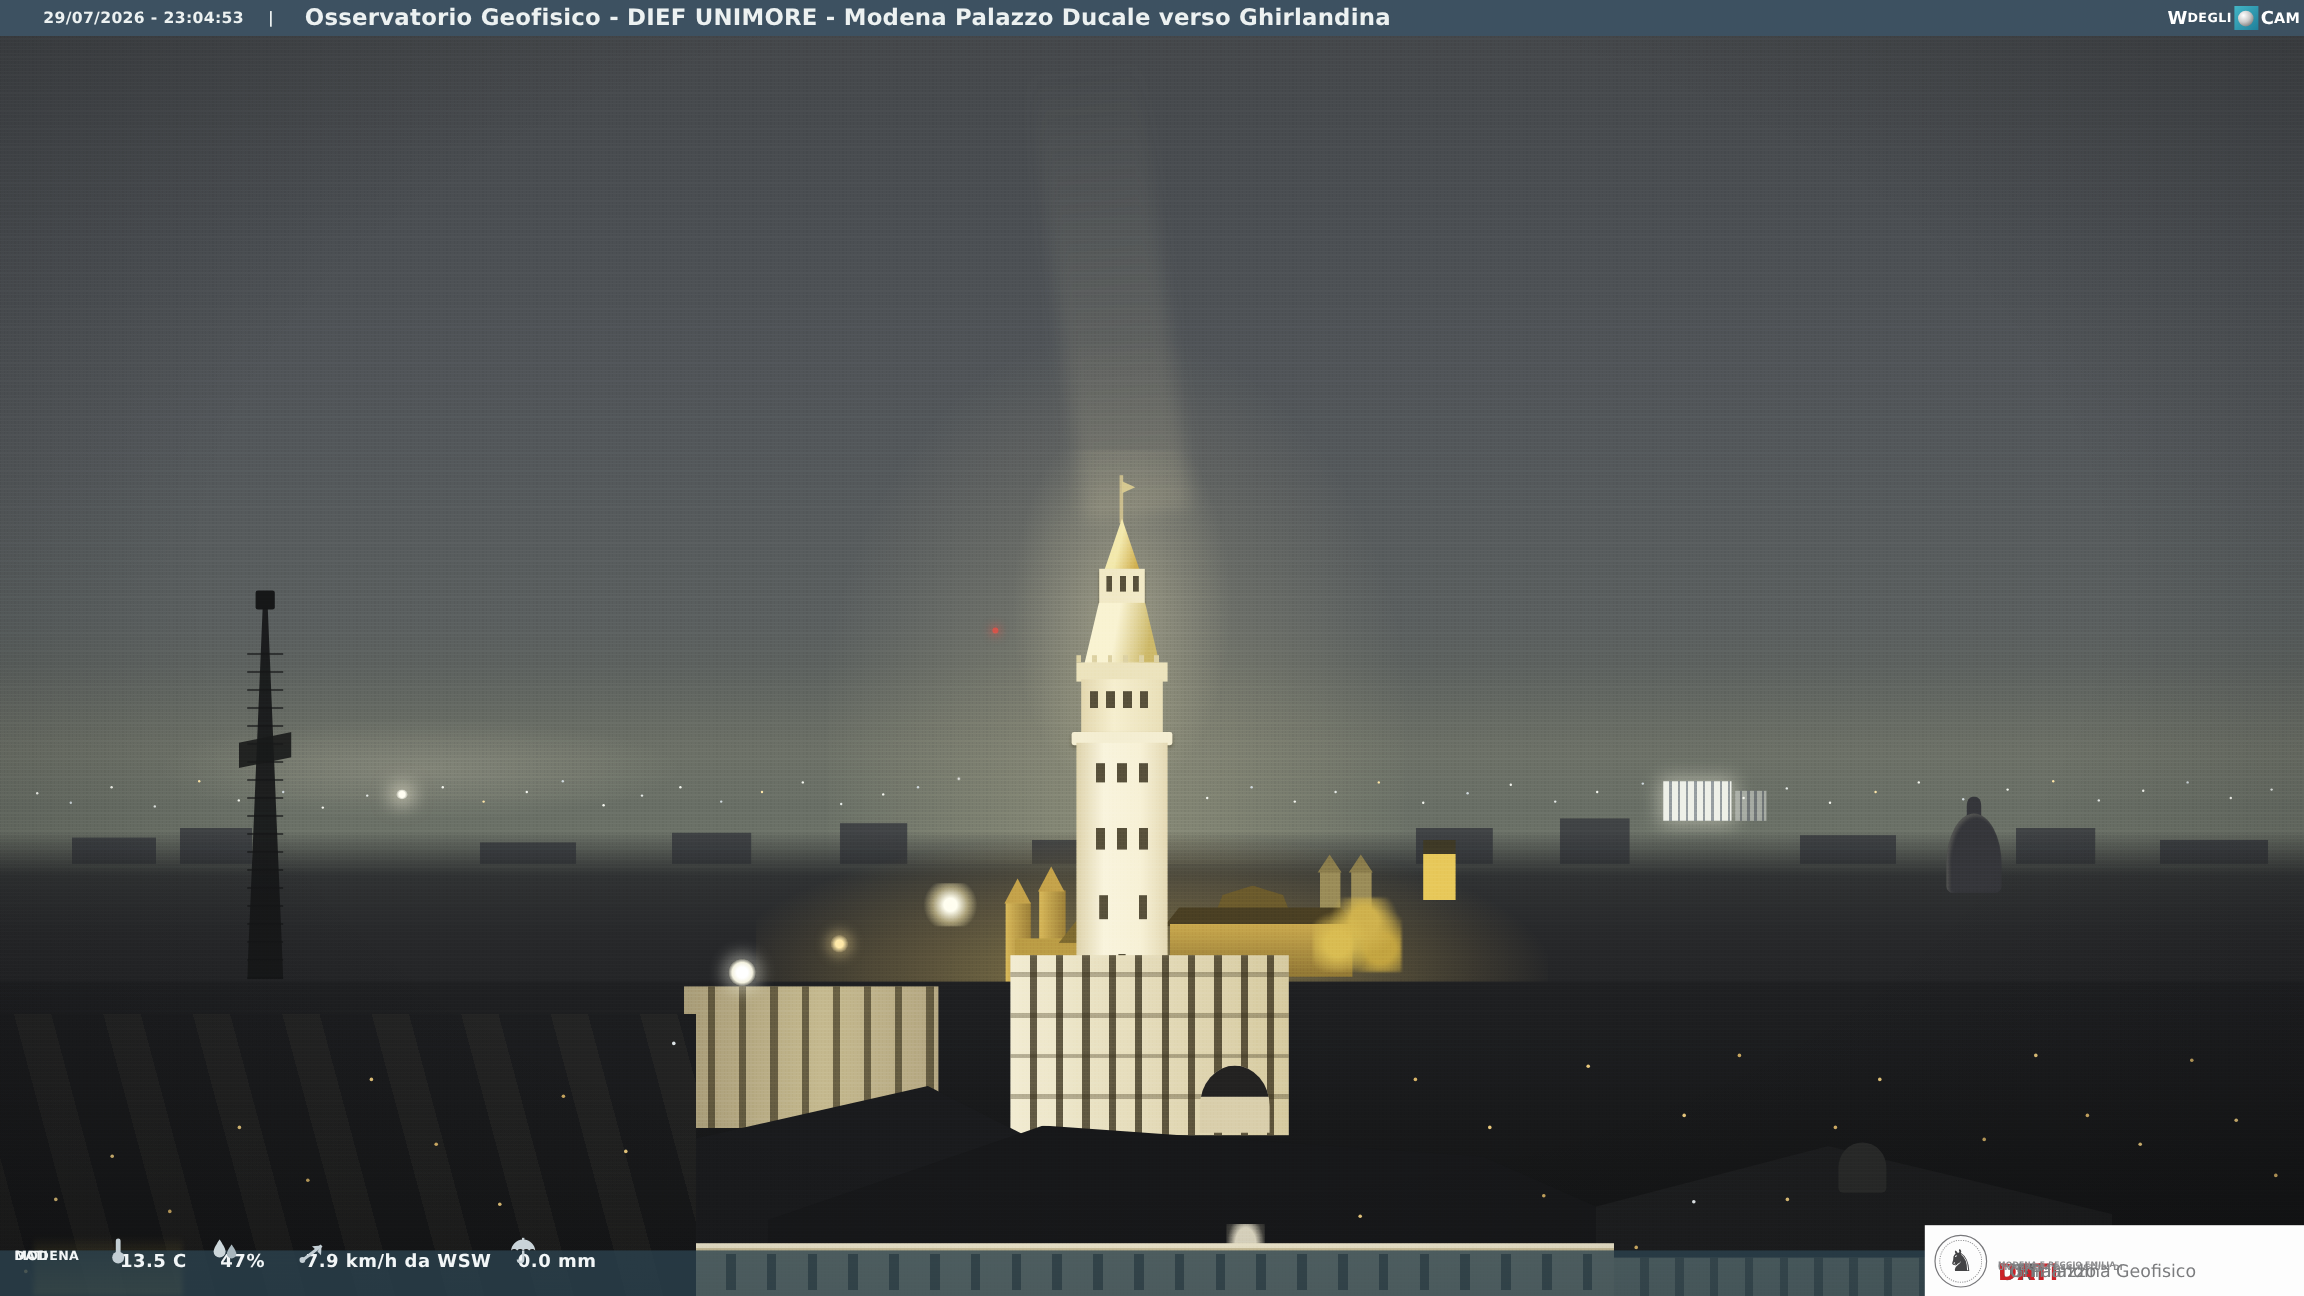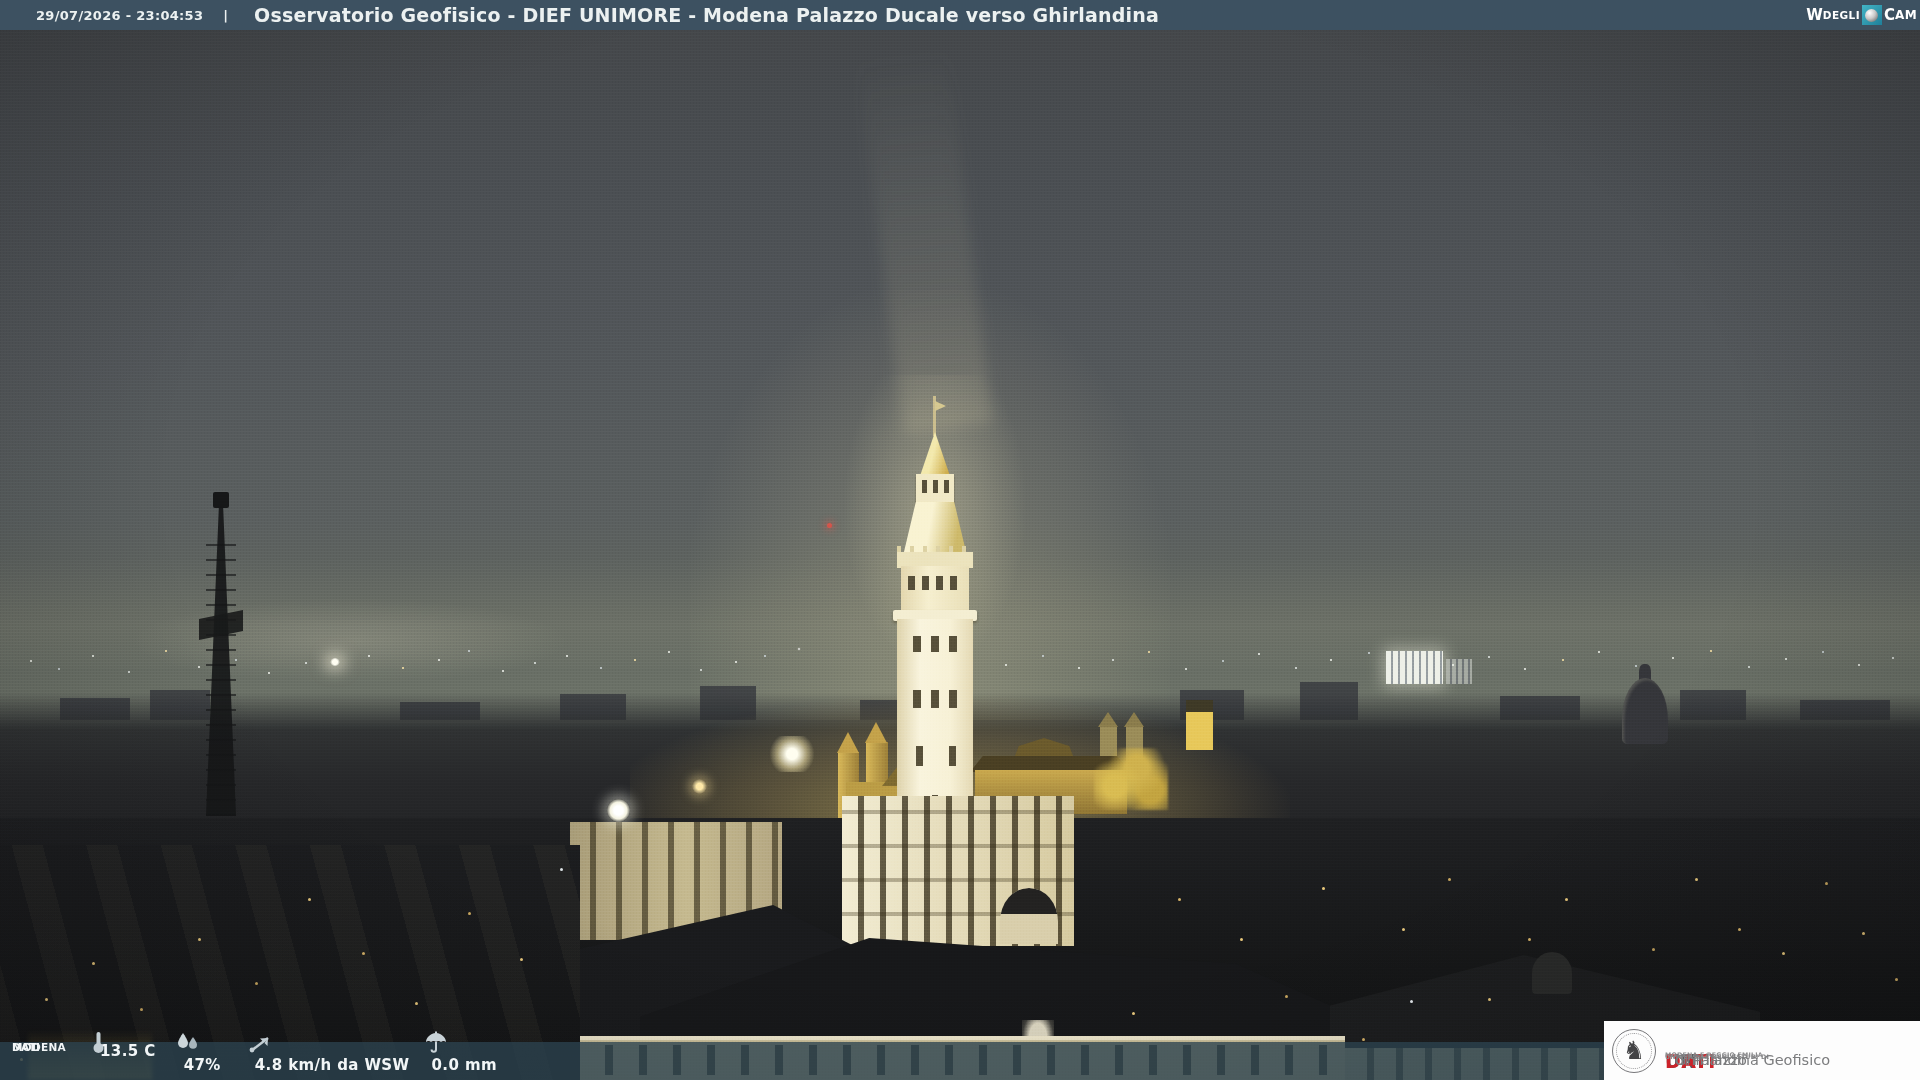--- a/index.html
+++ b/index.html
@@ -194,21 +194,21 @@
 
   
   .weather-bar{left:0;bottom:0;width:1920px;height:38px;background:rgba(44,66,80,0.78);
       z-index:40;display:flex;align-items:flex-start;color:#f2f6f7;}
   .weather-bar > *{position:static;}
   .dati{margin-left:12px;width:56px;text-align:center;font-size:10.5px;font-weight:bold;
       line-height:11px;letter-spacing:.3px;}
   .wx-text{font-size:15px;font-weight:bold;letter-spacing:.4px;white-space:nowrap;}
   .wx-icon{position:static;display:flex;align-items:center;}
   .m-a{margin-left:24px;} .m-b{margin-left:8px;} .m-c{margin-left:20px;}
-  .m-d{margin-left:8px;margin-top:14px;} .m-e{margin-left:26px;} .m-f{margin-left:14px;}
+  .m-d{margin-left:8px;} .m-e{margin-left:26px;} .m-f{margin-left:14px;}
 
   
   .brand-card{right:0;bottom:0;width:316px;height:59px;background:#fdfdfd;z-index:60;
       display:flex;align-items:center;}
   .brand-card > *{position:static;}
   .seal{width:44px;height:44px;margin-left:8px;border-radius:50%;border:1.5px solid #77777a;
       box-sizing:border-box;display:flex;align-items:center;justify-content:center;
       color:#434345;font-size:25px;line-height:1;position:relative;flex:none;}
   .seal::before{content:"";position:absolute;inset:3px;border:1px dotted #9a9a9c;border-radius:50%;}
   .unimore-block{margin-left:9px;flex:none;}
@@ -345,21 +345,21 @@
     </span>
     <span class="wx-text m-d">47%</span>
     <span class="wx-icon m-e">
       <svg width="28" height="24" viewBox="0 0 28 24">
           <path d="M4 21 L21 8" stroke="#c3ced4" stroke-width="2.5" fill="none"></path>
           <path d="M21 8 l-8 0.5 3 3Z" fill="#c3ced4"></path>
           <path d="M21 8 l-0.5 8 -3-3Z" fill="#c3ced4"></path>
           <circle cx="5" cy="20" r="2.4" fill="#c3ced4"></circle>
         </svg>
     </span>
-    <span class="wx-text m-d">4.8 km/h da WSW</span>
+    <span class="wx-text m-d">7.9 km/h da WSW</span>
     <span class="wx-icon m-f">
       <svg width="25" height="23" viewBox="0 0 25 23">
           <path d="M12 2C6 2 2 7.5 2 11c1.6-1.5 3.4-1.5 5 0 1.6-1.5 3.4-1.5 5 0 1.6-1.5 3.4-1.5 5 0 1.6-1.5 3.4-1.5 5 0 0-3.5-4-9-10-9Z" fill="#c9d3d8"></path>
           <path d="M12 11v7.5a2.2 2.2 0 0 1-4.4 0" stroke="#c9d3d8" stroke-width="2" fill="none"></path>
           <path d="M12 0.5v2.5" stroke="#c9d3d8" stroke-width="2"></path>
         </svg>
     </span>
     <span class="wx-text m-d">0.0 mm</span>
   </div>
 

